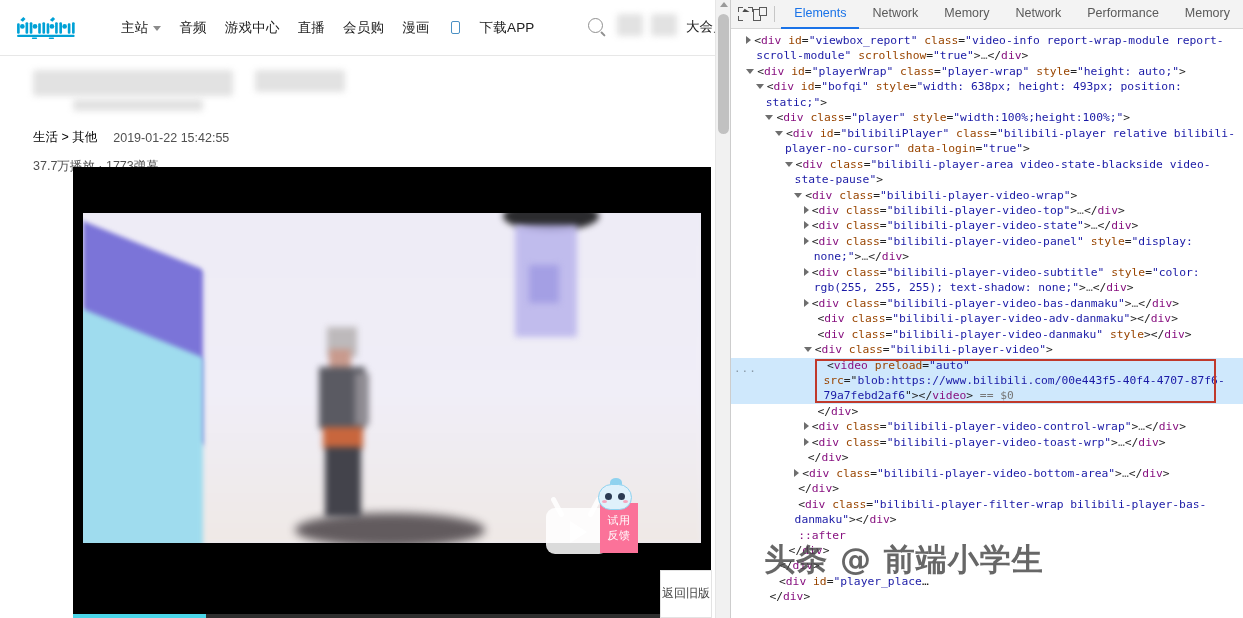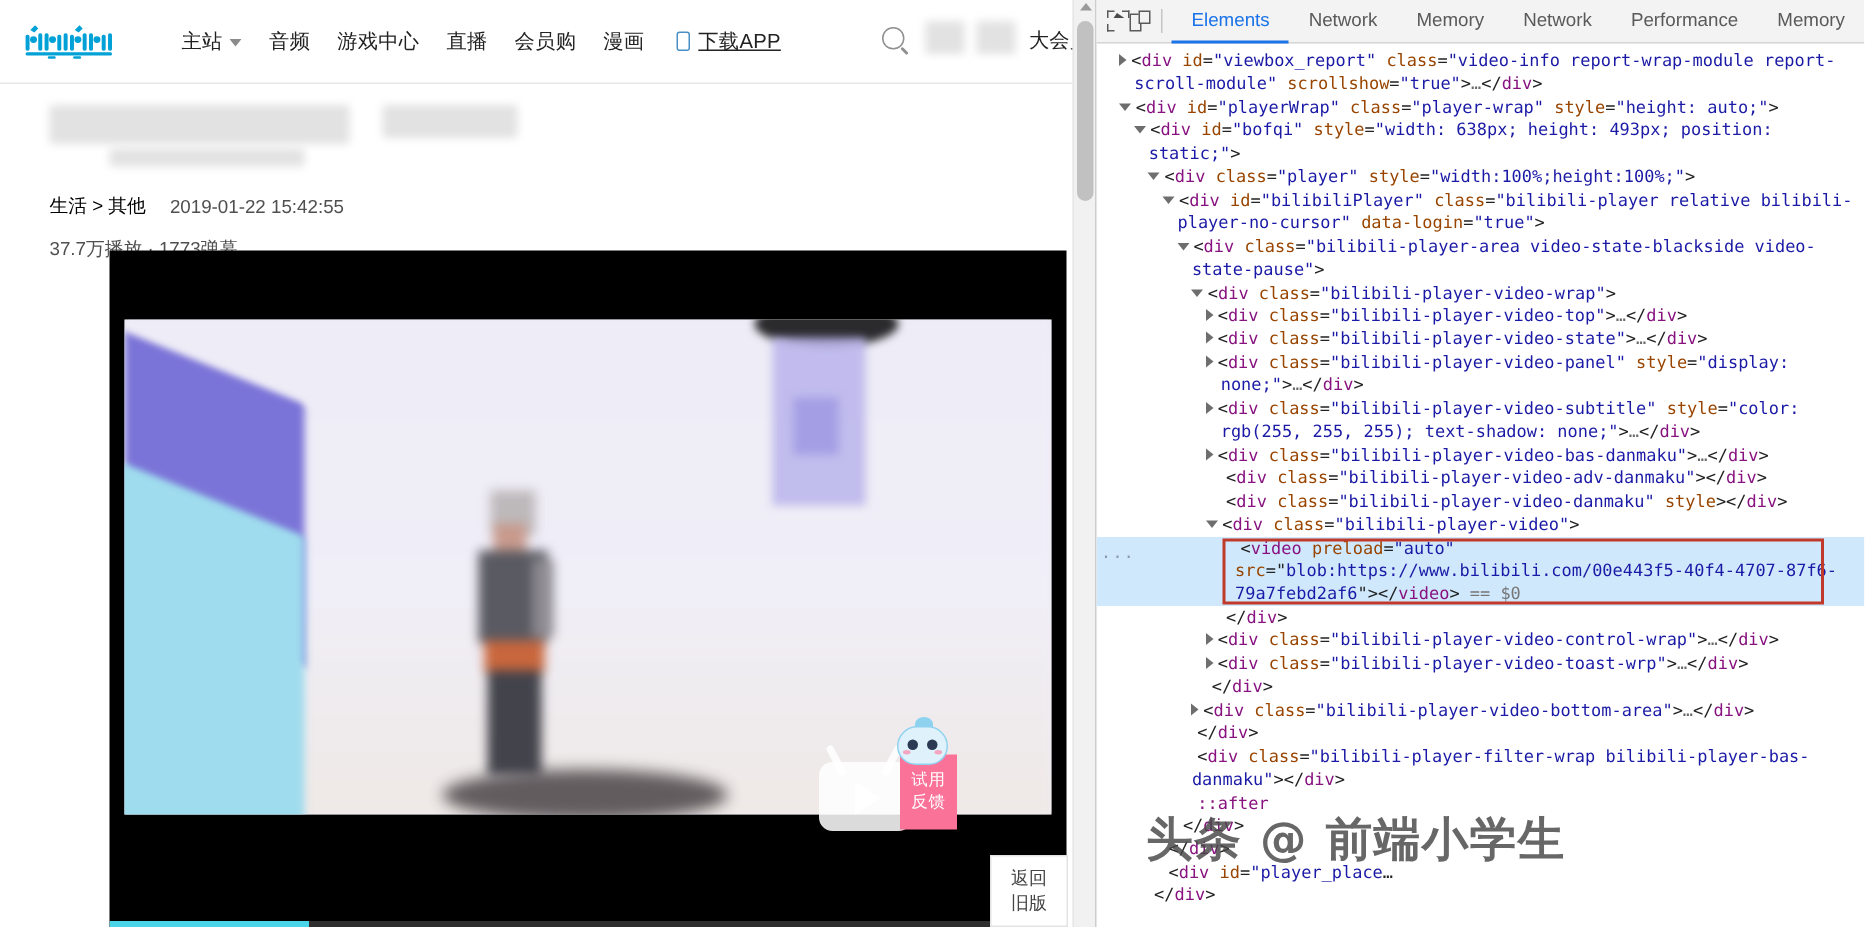--- a/index.html
+++ b/index.html
@@ -34,21 +34,21 @@
   .nav-item {
     font-size: 13.5px; color: #222; white-space: nowrap;
     padding: 0 9px; cursor: pointer; letter-spacing: .2px;
   }
   .nav-item.with-caret { display: flex; align-items: center; gap: 5px; }
   .caret {
     width: 0; height: 0; border-left: 4px solid transparent;
     border-right: 4px solid transparent; border-top: 5px solid #8b8b8b;
     display: inline-block; position: relative; top: 1px;
   }
-  .nav-app { display: flex; align-items: center; gap: 6px; padding-left: 12px; text-decoration: underline; }
+  .nav-app { display: flex; align-items: center; gap: 20px; padding-left: 12px; }
   .phone-ico {
     width: 9px; height: 13px; border: 1.4px solid #4a90c4;
     border-radius: 2px; flex: none;
   }
   #search-wrap {
     position: absolute; left: 588px; top: 14px;
     display: flex; align-items: center;
   }
   .mag {
     width: 15px; height: 15px; border: 1.8px solid #909090;
@@ -183,21 +183,21 @@
   .m-eye { position: absolute; top: 15px; width: 7px; height: 7px; background: #2b3a52; border-radius: 50%; }
   .m-eye.l { left: 11px; } .m-eye.r { left: 24px; }
   .m-blush { position: absolute; top: 22px; width: 5px; height: 3px; background: #f4a6c0; border-radius: 50%; }
   .m-blush.l { left: 8px; } .m-blush.r { left: 29px; }
   .m-tuft { position: absolute; left: 16px; top: 0; width: 12px; height: 9px; background: #8fd2ef; border-radius: 50% 50% 0 0; }
   #oldver-btn {
     position: absolute; left: 660px; top: 570px;
     width: 52px; height: 48px; background: #fff;
     border: 1px solid #e3e3e3; z-index: 7;
     font-size: 12px; color: #444; line-height: 1.45;
-    display: flex; flex-direction: column; align-items: center;
+    display: flex; align-items: center;
     justify-content: center;
   }
 
   
   #page-scrollbar {
     position: absolute; right: 0; top: 0; width: 15px; height: 618px;
     background: #f1f1f1; border-left: 1px solid #e6e6e6;
   }
   #sb-up {
     position: absolute; top: 2px; left: 4px;

